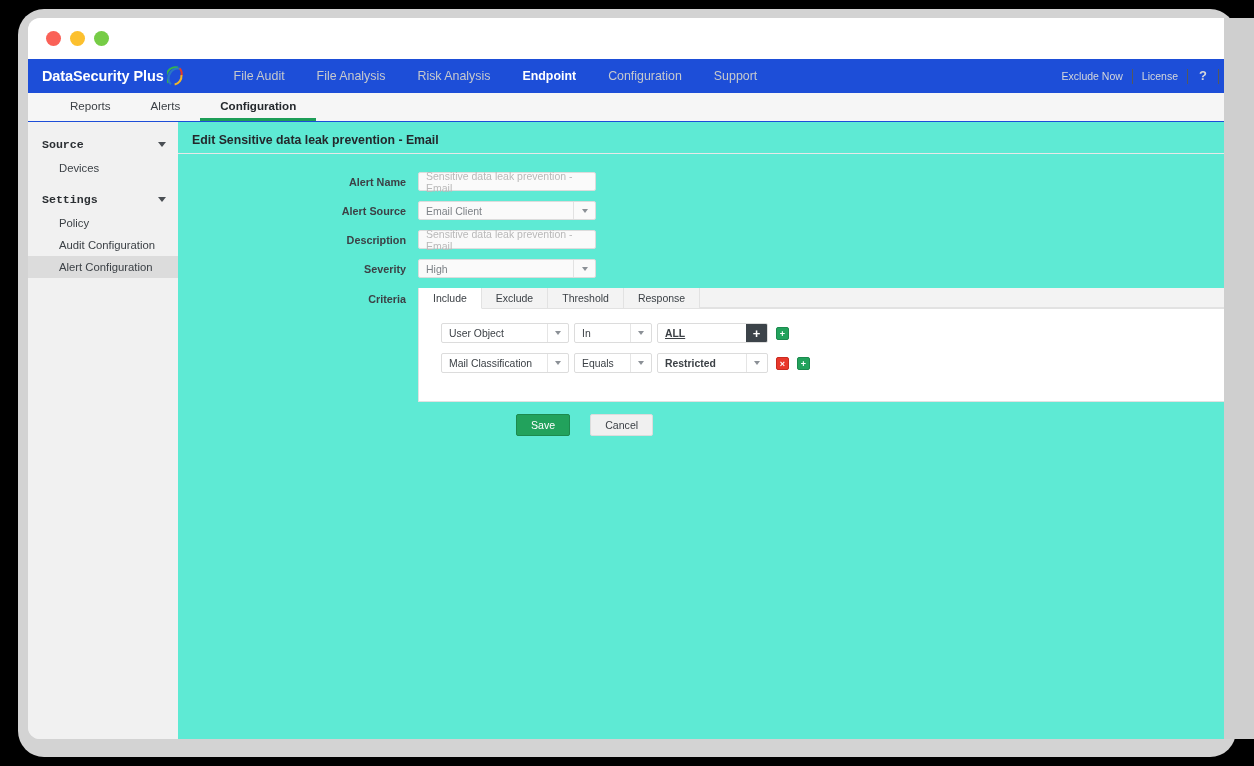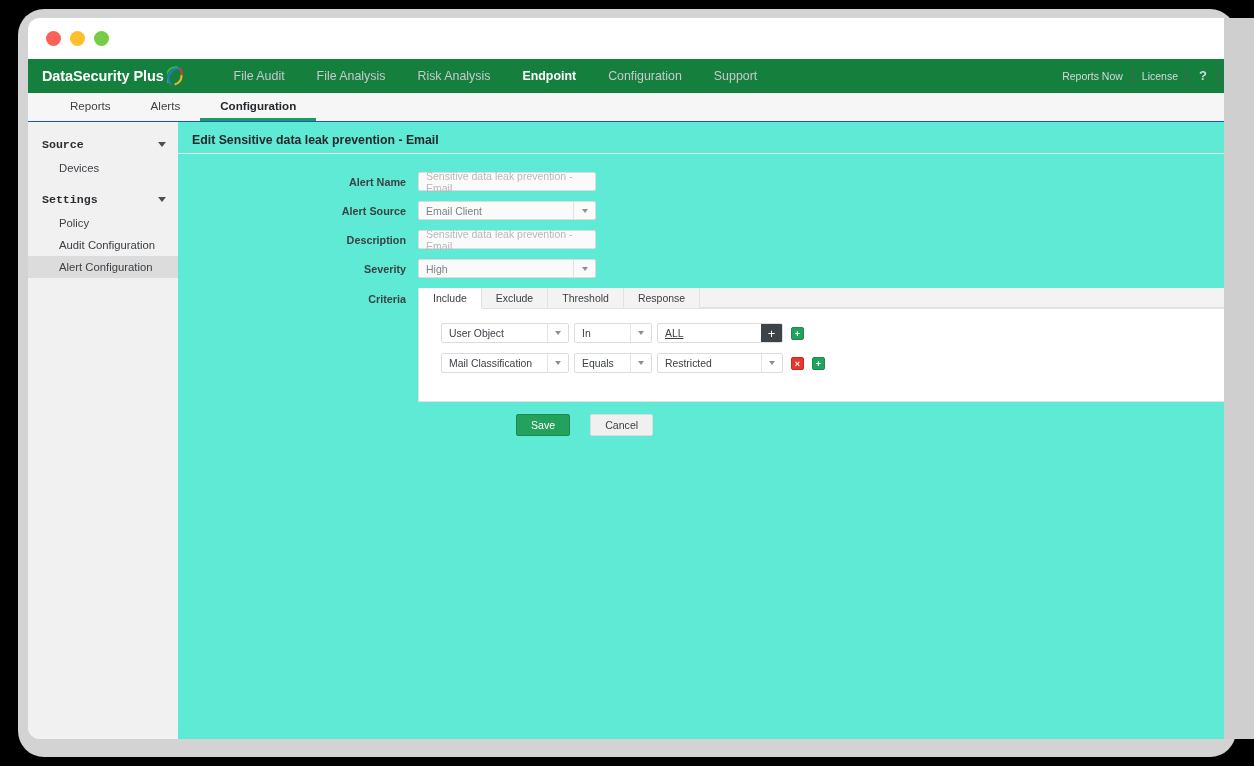--- a/index.html
+++ b/index.html
@@ -37,21 +37,21 @@
     gap: 9px;
   }
   .dot { width: 15px; height: 15px; border-radius: 50%; }
   .dot.red { background: #fa6157; }
   .dot.yellow { background: #fcc02e; }
   .dot.green { background: #76cc46; }
 
   
   .topnav {
     height: 34px;
-    background: #15803d;
+    background: #1d4ed8;
     display: flex;
     align-items: center;
     padding: 0 0 0 14px;
     position: relative;
   }
   .brand {
     display: flex; align-items: center;
     gap: 2px;
     margin-right: 34px;
   }
@@ -299,21 +299,21 @@
     overflow: hidden;
   }
   .cond-field .cf-text {
     padding: 0 7px;
     flex: 1;
     white-space: nowrap;
     overflow: hidden;
   }
   .cond-field.w1 { width: 128px; }
   .cond-field.w2 { width: 78px; }
-  .cond-field.w3 { width: 126px; }
+  .cond-field.w3 { width: 111px; font-weight: bold; }
   .cf-arrow {
     width: 21px; height: 18px;
     border-left: 1px solid #e5e5e5;
     display: flex; align-items: center; justify-content: center;
     flex: none;
   }
   .cf-plus-dark {
     width: 21px; height: 20px;
     background: #3c4349;
     color: #fff;
@@ -384,21 +384,21 @@
     <div class="topnav-items">
       <div class="topnav-item">File Audit</div>
       <div class="topnav-item">File Analysis</div>
       <div class="topnav-item">Risk Analysis</div>
       <div class="topnav-item active">Endpoint</div>
       <div class="topnav-item">Configuration</div>
       <div class="topnav-item">Support</div>
     </div>
 
     <div class="topnav-right">
-      <div class="tnr-item">Reports Now</div>
+      <div class="tnr-item">Exclude Now</div>
       <span class="tnr-sep"></span>
       <div class="tnr-item">License</div>
       <span class="tnr-sep"></span>
       <div class="tnr-item tnr-q">?</div>
       <span class="tnr-sep"></span>
       <div class="bell-wrap">
         <svg width="11" height="13" viewBox="0 0 14 16">
           <path d="M7 1.4c-2.2 0-3.7 1.6-3.7 3.8 0 3.4-1.2 4.3-1.2 4.3h9.8s-1.2-.9-1.2-4.3c0-2.2-1.5-3.8-3.7-3.8z" fill="none" stroke="#d5d8db" stroke-width="1.1"></path>
           <path d="M5.7 11.8a1.4 1.4 0 0 0 2.6 0" fill="none" stroke="#d5d8db" stroke-width="1.1"></path>
         </svg>

